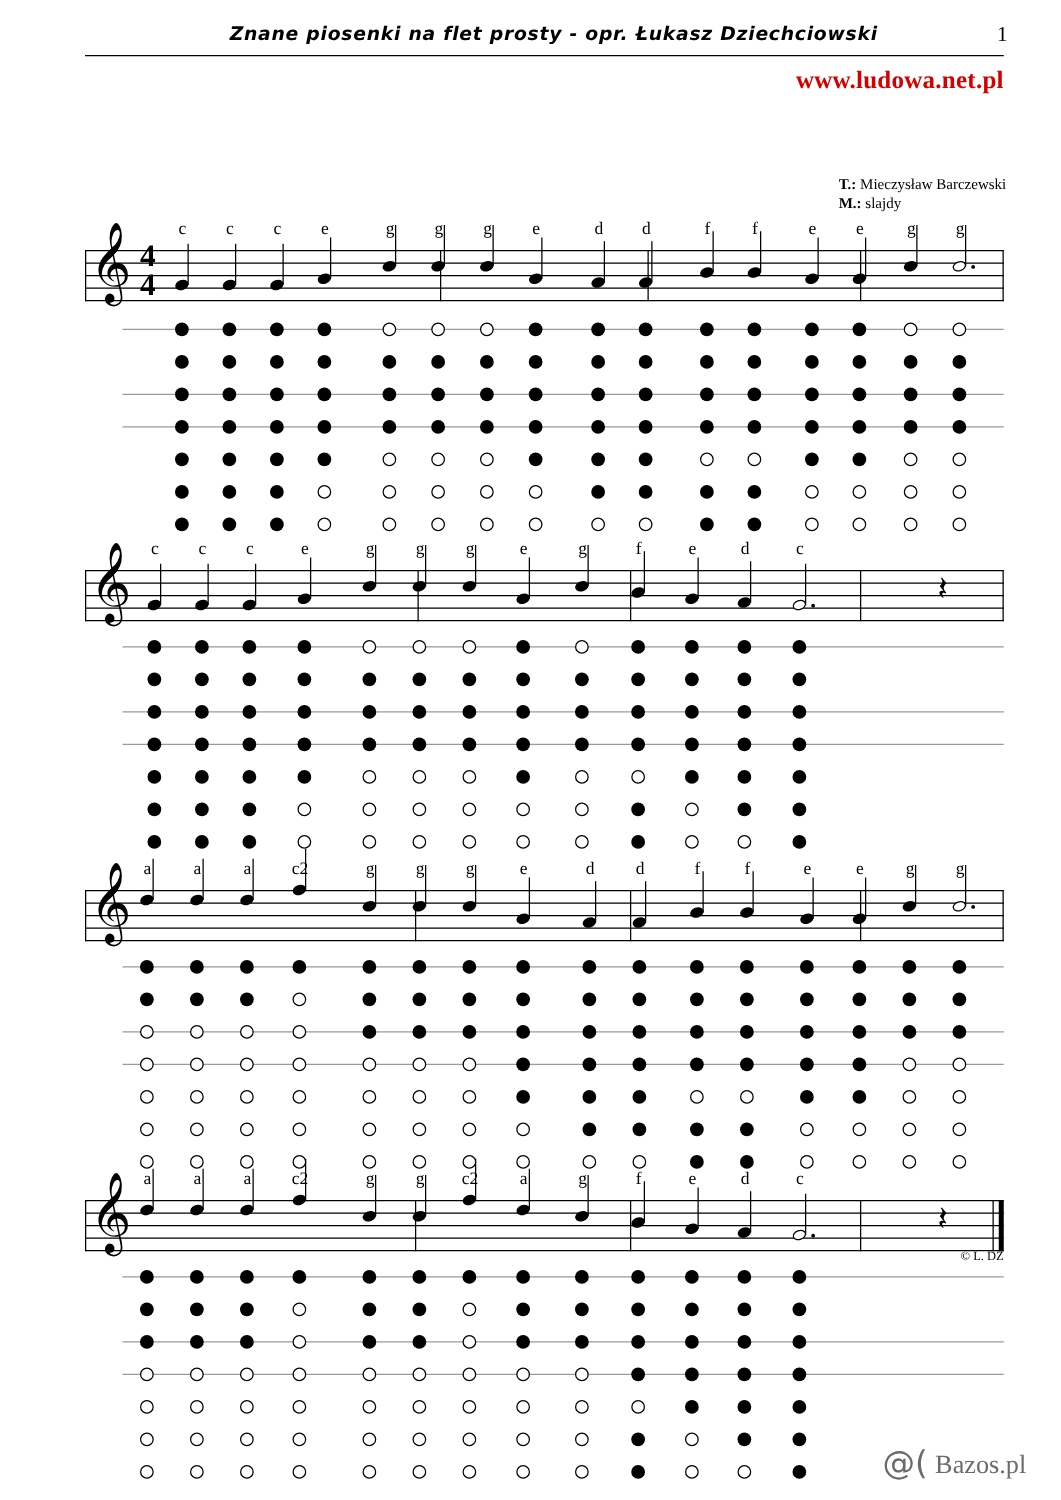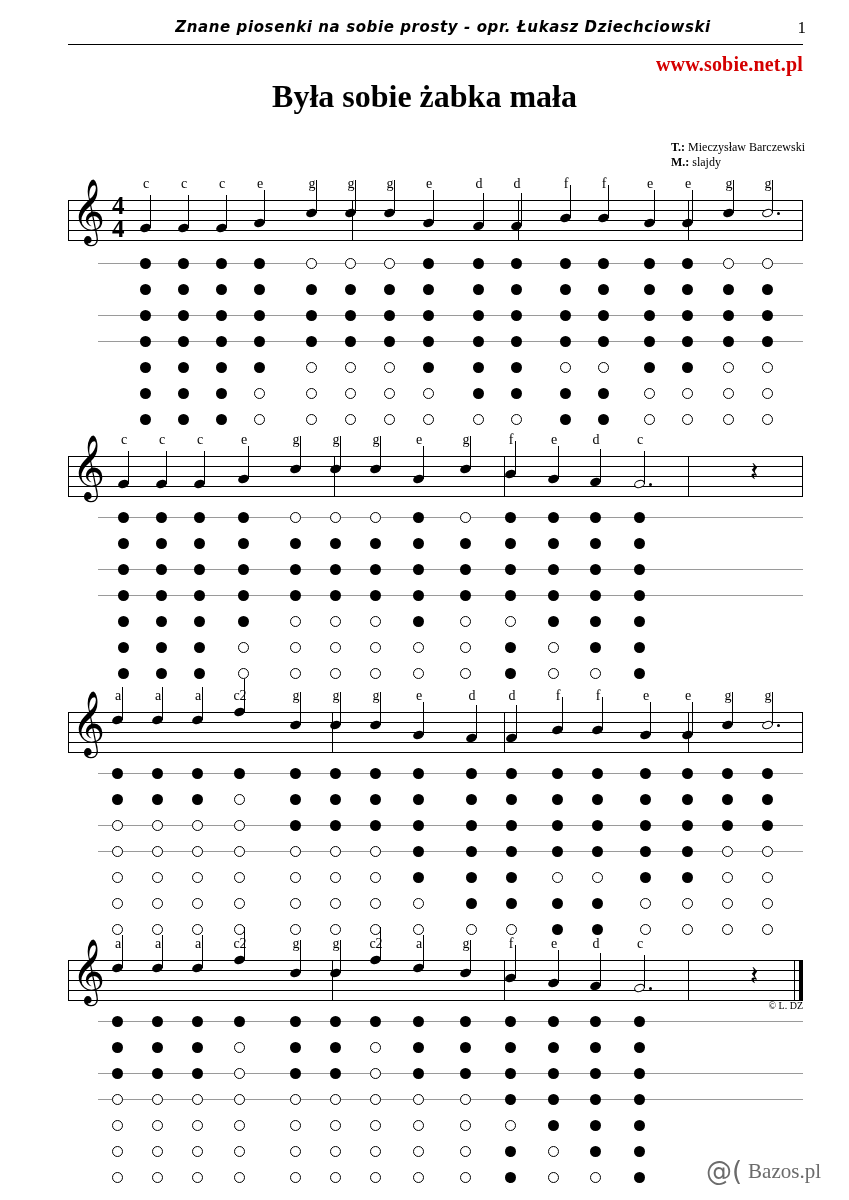--- a/index.html
+++ b/index.html
@@ -258,28 +258,27 @@
     font-size: 21px;
     color: #6b6b6b;
   }
 </style>
 </head>
 <body>
 
 <div class="page">
 
   <div class="header">
-    <div class="header-title">Znane  piosenki  na  sobie  prosty - opr.  Łukasz  Dziechciowski</div>
+    <div class="header-title">Znane  piosenki  na  flet  prosty - opr.  Łukasz  Dziechciowski</div>
     <div class="page-number">1</div>
     <div class="header-rule"></div>
   </div>
 
-  <div class="website">www.sobie.net.pl</div>
-
-  <div class="song-title">Była sobie żabka mała</div>
+  <div class="website">www.ludowa.net.pl</div>
+
 
   <div class="credits">
     <div>
       <b>T.:</b>
       <span>Mieczysław Barczewski</span>
     </div>
     <div>
       <b>M.:</b>
       <span>slajdy</span>
     </div>

